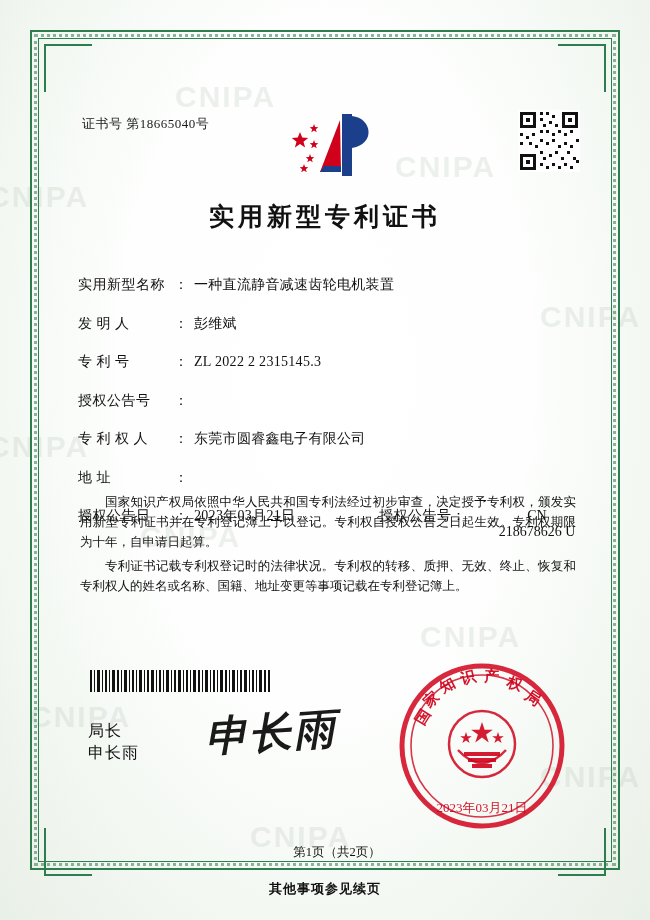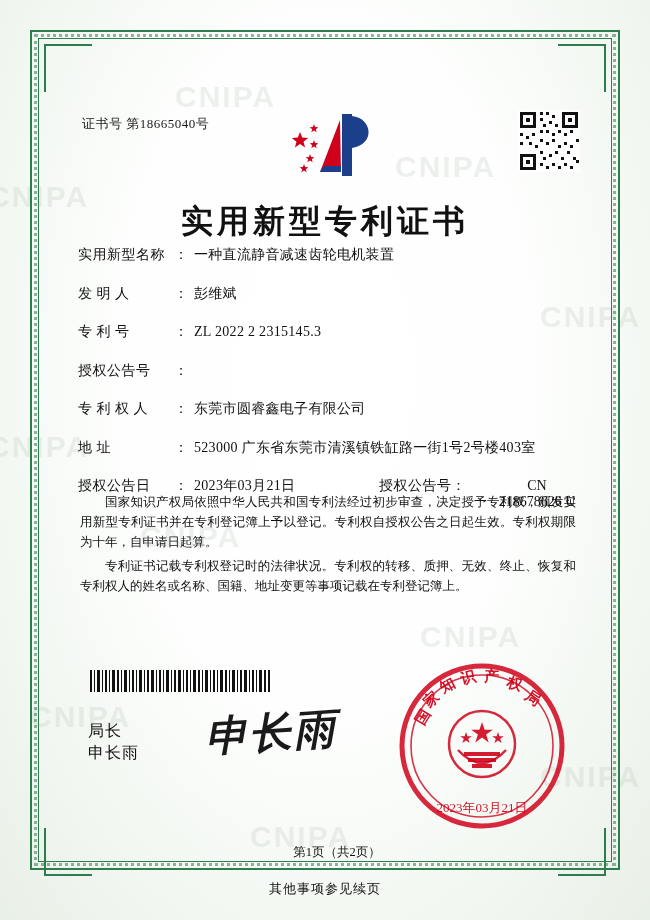--- a/index.html
+++ b/index.html
@@ -105,31 +105,31 @@
     position: absolute;
     right: 10px; top: 50px;
     width: 62px; height: 62px;
   }
 
   .title {
     position: absolute;
     left: 0; top: 140px;
     width: 530px;
     text-align: center;
-    font-size: 32px;
+    font-size: 25px;
     font-weight: bold;
     letter-spacing: 4px;
     color: #111;
     font-family: "Liberation Serif", serif;
   }
 
   .fields {
     position: absolute;
     left: 18px;
-    top: 186px;
+    top: 216px;
     width: 500px;
   }
   .field-row {
     display: flex;
     align-items: baseline;
     margin-bottom: 20.5px;
     font-size: 14px;
     color: #111;
   }
   .field-label {
@@ -227,20 +227,21 @@
 
   .footer-note {
     position: absolute;
     left: 0;
     top: 880px;
     width: 650px;
     text-align: center;
     font-size: 13px;
     color: #111;
     letter-spacing: 1px;
+    font-weight: bold;
   }
 </style>
 </head>
 <body>
 
 <div class="page">
 
   <div class="watermark wm1">CNIPA</div>
   <div class="watermark wm2">CNIPA</div>
   <div class="watermark wm3">CNIPA</div>
@@ -368,21 +369,20 @@
 
       <div class="field-row">
         <span class="field-label">专 利 权 人</span>
         <span class="field-colon">：</span>
         <span class="field-value">东莞市圆睿鑫电子有限公司</span>
       </div>
 
       <div class="field-row">
         <span class="field-label">地      址</span>
         <span class="field-colon">：</span>
-        <span class="field-value">523000 广东省东莞市清溪镇铁缸路一街1号2号楼403室</span>
       </div>
 
       <div class="field-row dual">
         <span class="field-label">授权公告日</span>
         <span class="field-colon">：</span>
         <span class="field-value">2023年03月21日</span>
         <span class="sub-label">授权公告号：</span>
         <span class="sub-value">CN 218678626 U</span>
       </div>
 

